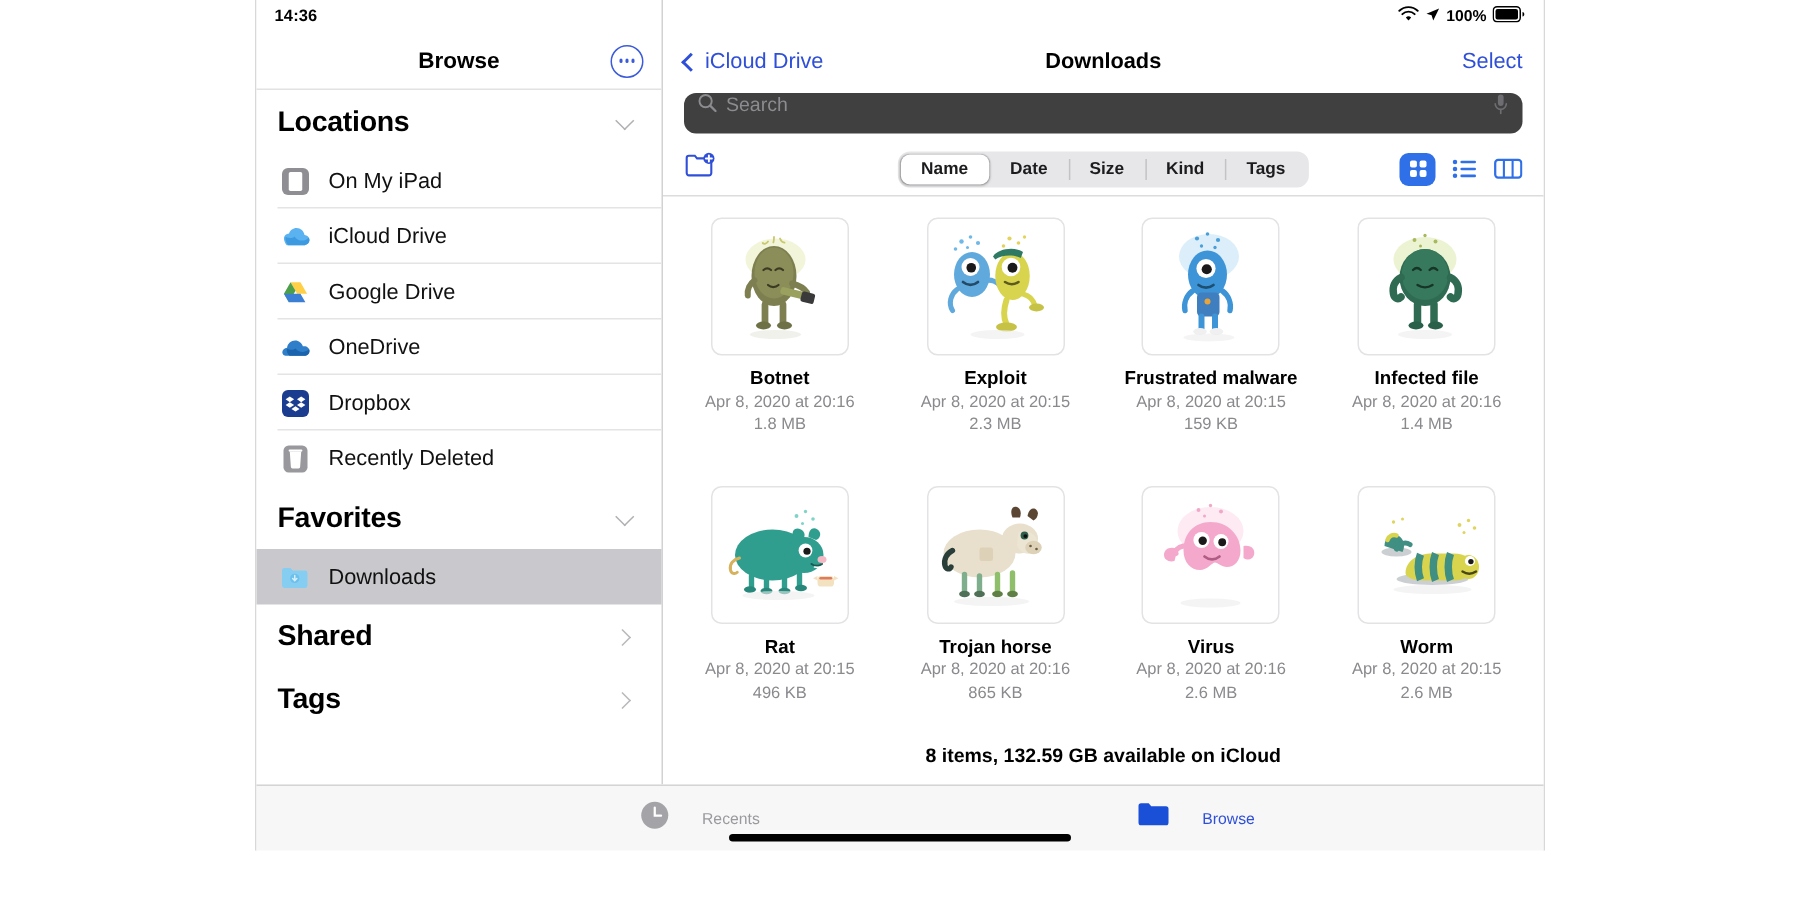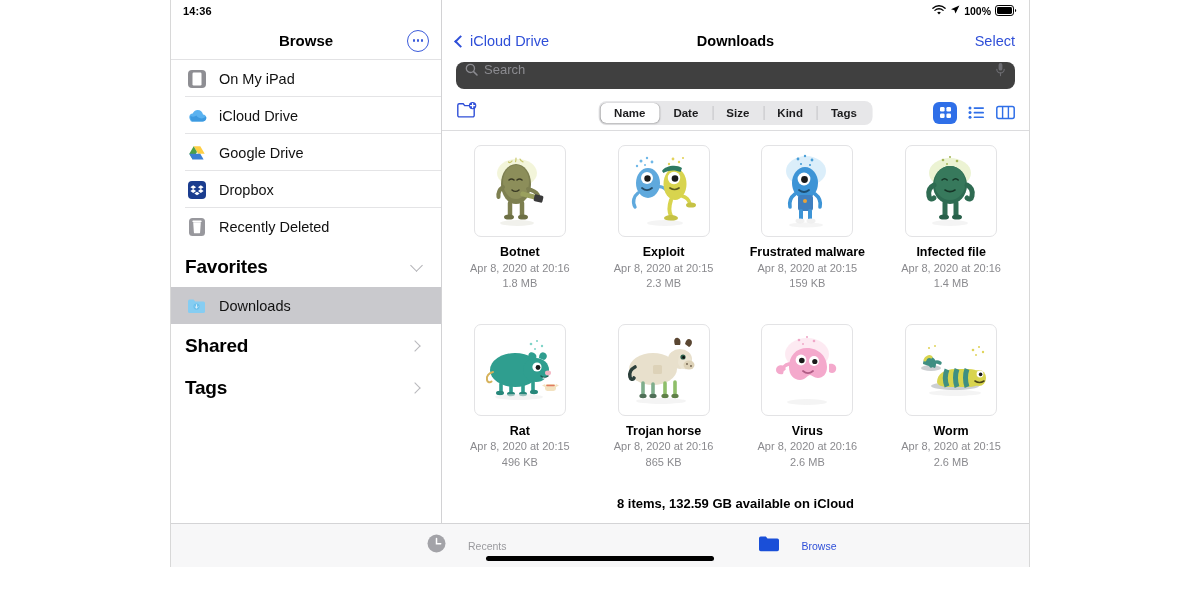--- a/index.html
+++ b/index.html
@@ -185,20 +185,24 @@
 
       <div class="sidebar-header">
         <span class="sidebar-title">Browse</span>
         <div class="more-btn">
           <span></span>
             <span></span>
             <span></span>
         </div>
       </div>
 
+      <div class="section-head">
+        <span class="t">Locations</span>
+        <span class="chev-d"></span>
+      </div>
 
       <div class="loc-row">
         <span class="loc-ico">
           <svg width="22" height="22" viewBox="0 0 22 22">
             <rect x="2" y="2" width="18" height="18" rx="4" fill="#8e8e93"></rect>
             <rect x="6.5" y="4.6" width="9" height="12.8" rx="1.2" fill="#fff"></rect>
           </svg>
         </span>
         <span class="loc-lbl">On My iPad</span>
       </div>
@@ -217,20 +221,29 @@
         <span class="loc-ico">
           <svg width="22" height="20" viewBox="0 0 22 20">
             <path d="M7.7 3.2h6.6l4.4 7.6h-6.6z" fill="#ffcf45"></path>
             <path d="M7.7 3.2 3.3 10.8l3.3 5.7 4.4-7.6z" fill="#4c9f48"></path>
             <path d="M6.6 16.5h11l-3.3-5.7H3.3z" fill="#3b7fd4"></path>
           </svg>
         </span>
         <span class="loc-lbl">Google Drive</span>
       </div>
 
+      <div class="loc-row">
+        <span class="loc-ico">
+          <svg width="24" height="20" viewBox="0 0 24 20">
+            <path d="M5.5 15.2h12.3c2 0 3.5-1.4 3.5-3.2s-1.5-3.2-3.5-3.2c-.3 0-.6 0-.9.1C16.2 6.6 14.2 5 11.8 5 9 5 6.7 7.1 6.4 9.8c-1.8.2-3.2 1.5-3.2 3 0 1.6 1.3 2.4 2.3 2.4z" fill="#2f7ec9"></path>
+            <path d="M5.5 15.2h12.3c2 0 3.5-1.4 3.5-3.2 0-.4-.1-.8-.2-1.1-1 1-2.5 1.7-4.2 1.7-2 0-3.8-.9-4.9-2.3-.8.6-1.8.9-2.9.9-1 0-1.9-.3-2.7-.7-.1.3-.2.6-.2 1 0 1.6 1.3 3.7 2.3 3.7z" fill="#1b63ad"></path>
+          </svg>
+        </span>
+        <span class="loc-lbl">OneDrive</span>
+      </div>
 
       <div class="loc-row">
         <span class="loc-ico">
           <svg width="22" height="22" viewBox="0 0 22 22">
             <rect x="2" y="2" width="18" height="18" rx="4" fill="#1b3d8f"></rect>
             <path d="M7.2 6.3 4.4 8.2l2.8 1.9 2.9-1.9z" fill="#fff"></path>
             <path d="M14.8 6.3 12 8.2l2.8 1.9 2.8-1.9z" fill="#fff"></path>
             <path d="M7.2 13.9 4.4 12l2.8-1.9 2.9 1.9z" fill="#fff"></path>
             <path d="M14.8 13.9 12 12l2.8-1.9 2.8 1.9z" fill="#fff"></path>
             <path d="M8.3 14.6 11 12.8l2.7 1.8-2.7 1.7z" fill="#fff"></path>

